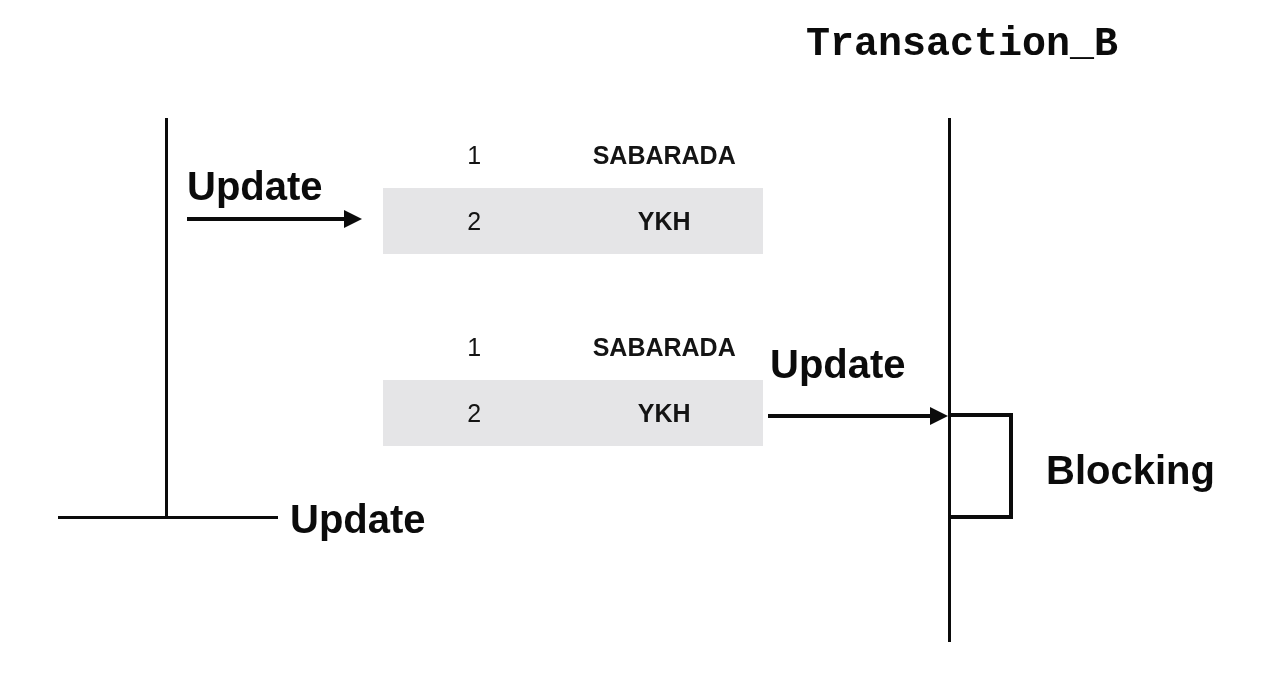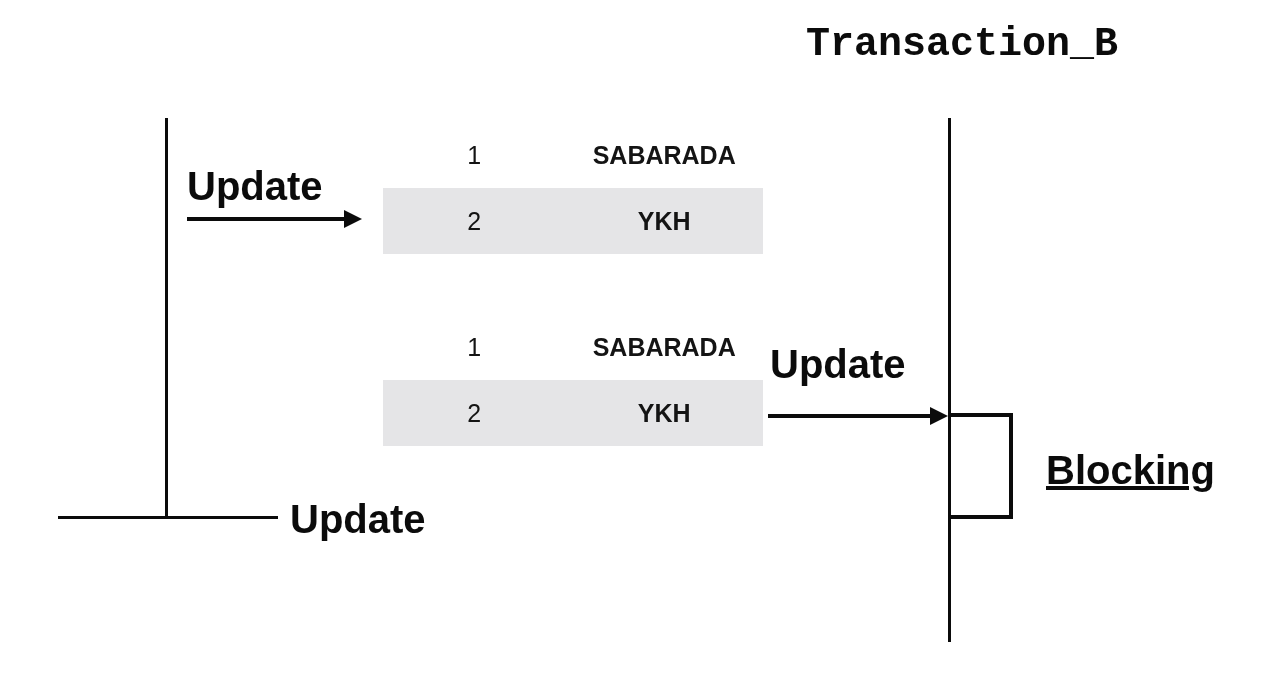--- a/index.html
+++ b/index.html
@@ -38,21 +38,21 @@
     position: absolute;
     font-size: 40px;
     font-weight: bold;
     color: #0b0b0b;
     line-height: 1;
     text-align: left;
     white-space: nowrap;
   }
   .update-label { left: 187px; top: 166px; width: 176px; }
   .select-label { left: 770px; top: 344px; width: 178px; }
-  .blocking-label { left: 1046px; top: 450px; text-align: center; text-decoration: underline; }
+  .blocking-label { left: 1046px; top: 450px; text-align: center; }
   .commit-label { left: 290px; top: 499px; text-align: left; }
 
   .arrow {
     position: absolute;
     height: 4px;
     background: #0b0b0b;
   }
   .arrow::after {
     content: "";
     position: absolute;

